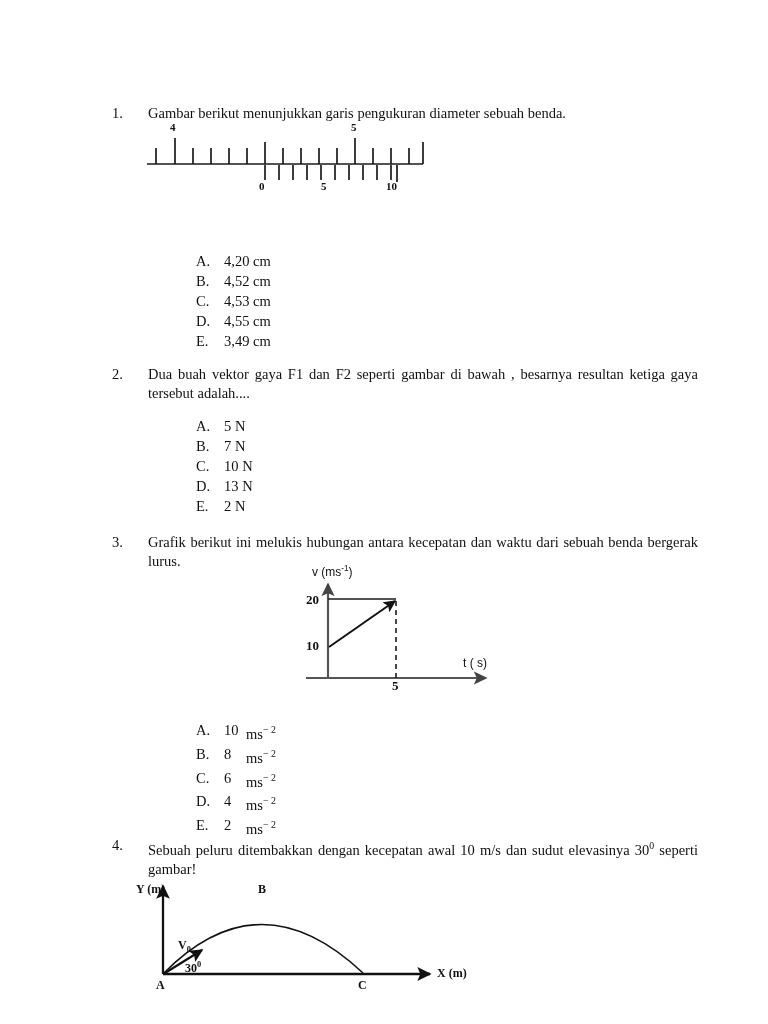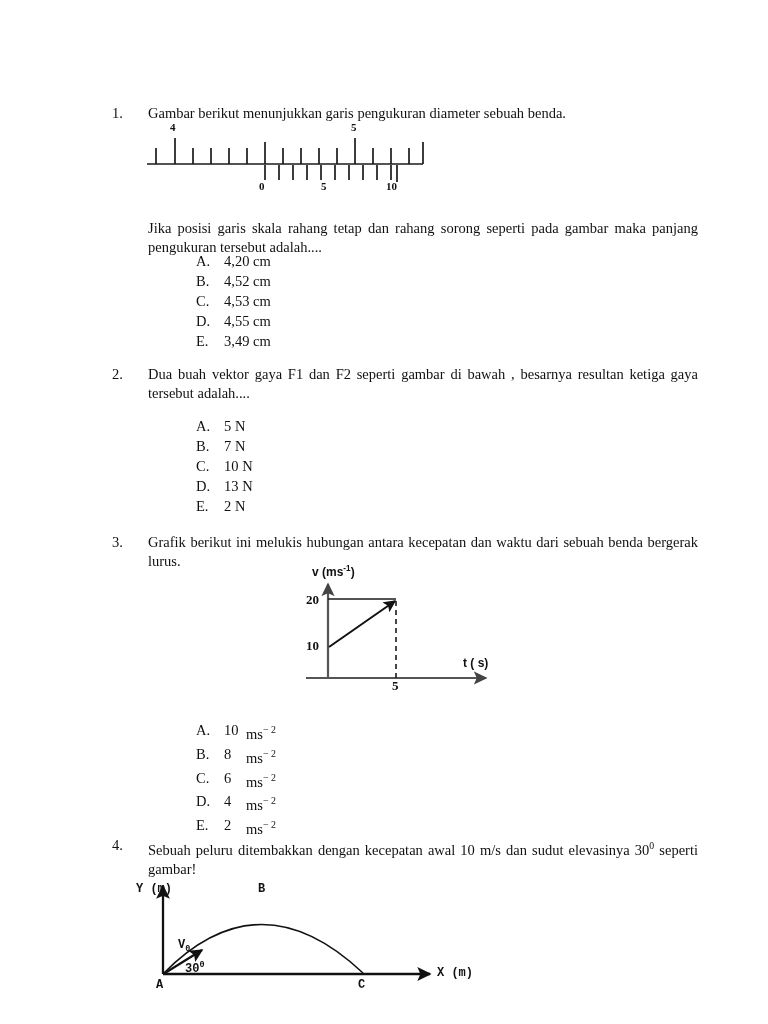--- a/index.html
+++ b/index.html
@@ -135,41 +135,41 @@
     position: absolute;
     left: 300px;
     top: 568px;
     width: 200px;
     height: 125px;
   }
   .glabel {
     position: absolute;
     font-family: "Liberation Sans", sans-serif;
     font-size: 12px;
-    font-weight: bold;
+    font-weight: normal;
     color: #111;
     white-space: nowrap;
   }
   .glabel.serif {
     font-family: "Liberation Serif", serif;
     font-weight: bold;
     font-size: 13px;
   }
 
   
   #proj {
     position: absolute;
     left: 130px;
     top: 878px;
     width: 360px;
     height: 120px;
   }
   .plabel {
     position: absolute;
-    font-family: Liberation Mono, monospace;
+    font-family: Liberation Serif, serif;
     font-size: 12px;
     font-weight: bold;
     color: #111;
     white-space: nowrap;
   }
 </style>
 </head>
 <body>
 
 <div class="page">
@@ -217,21 +217,20 @@
         <line x1="252" y1="43" x2="252" y2="60"></line>
       </g>
     </svg>
     <span class="cal-label" style="left:25px; top:-1px;">4</span>
     <span class="cal-label" style="left:206px; top:-1px;">5</span>
     <span class="cal-label" style="left:114px; top:58px;">0</span>
     <span class="cal-label" style="left:176px; top:58px;">5</span>
     <span class="cal-label" style="left:241px; top:58px;">10</span>
   </div>
 
-  <div class="cont" style="top:219px;">Jika posisi garis skala rahang tetap dan rahang sorong seperti pada gambar maka panjang pengukuran tersebut adalah....</div>
 
   <div class="opts" style="top:251px;">
     <div class="opt">
       <span class="opt-letter">A.</span>
       <span class="opt-text">4,20 cm</span>
     </div>
     <div class="opt">
       <span class="opt-letter">B.</span>
       <span class="opt-text">4,52 cm</span>
     </div>

